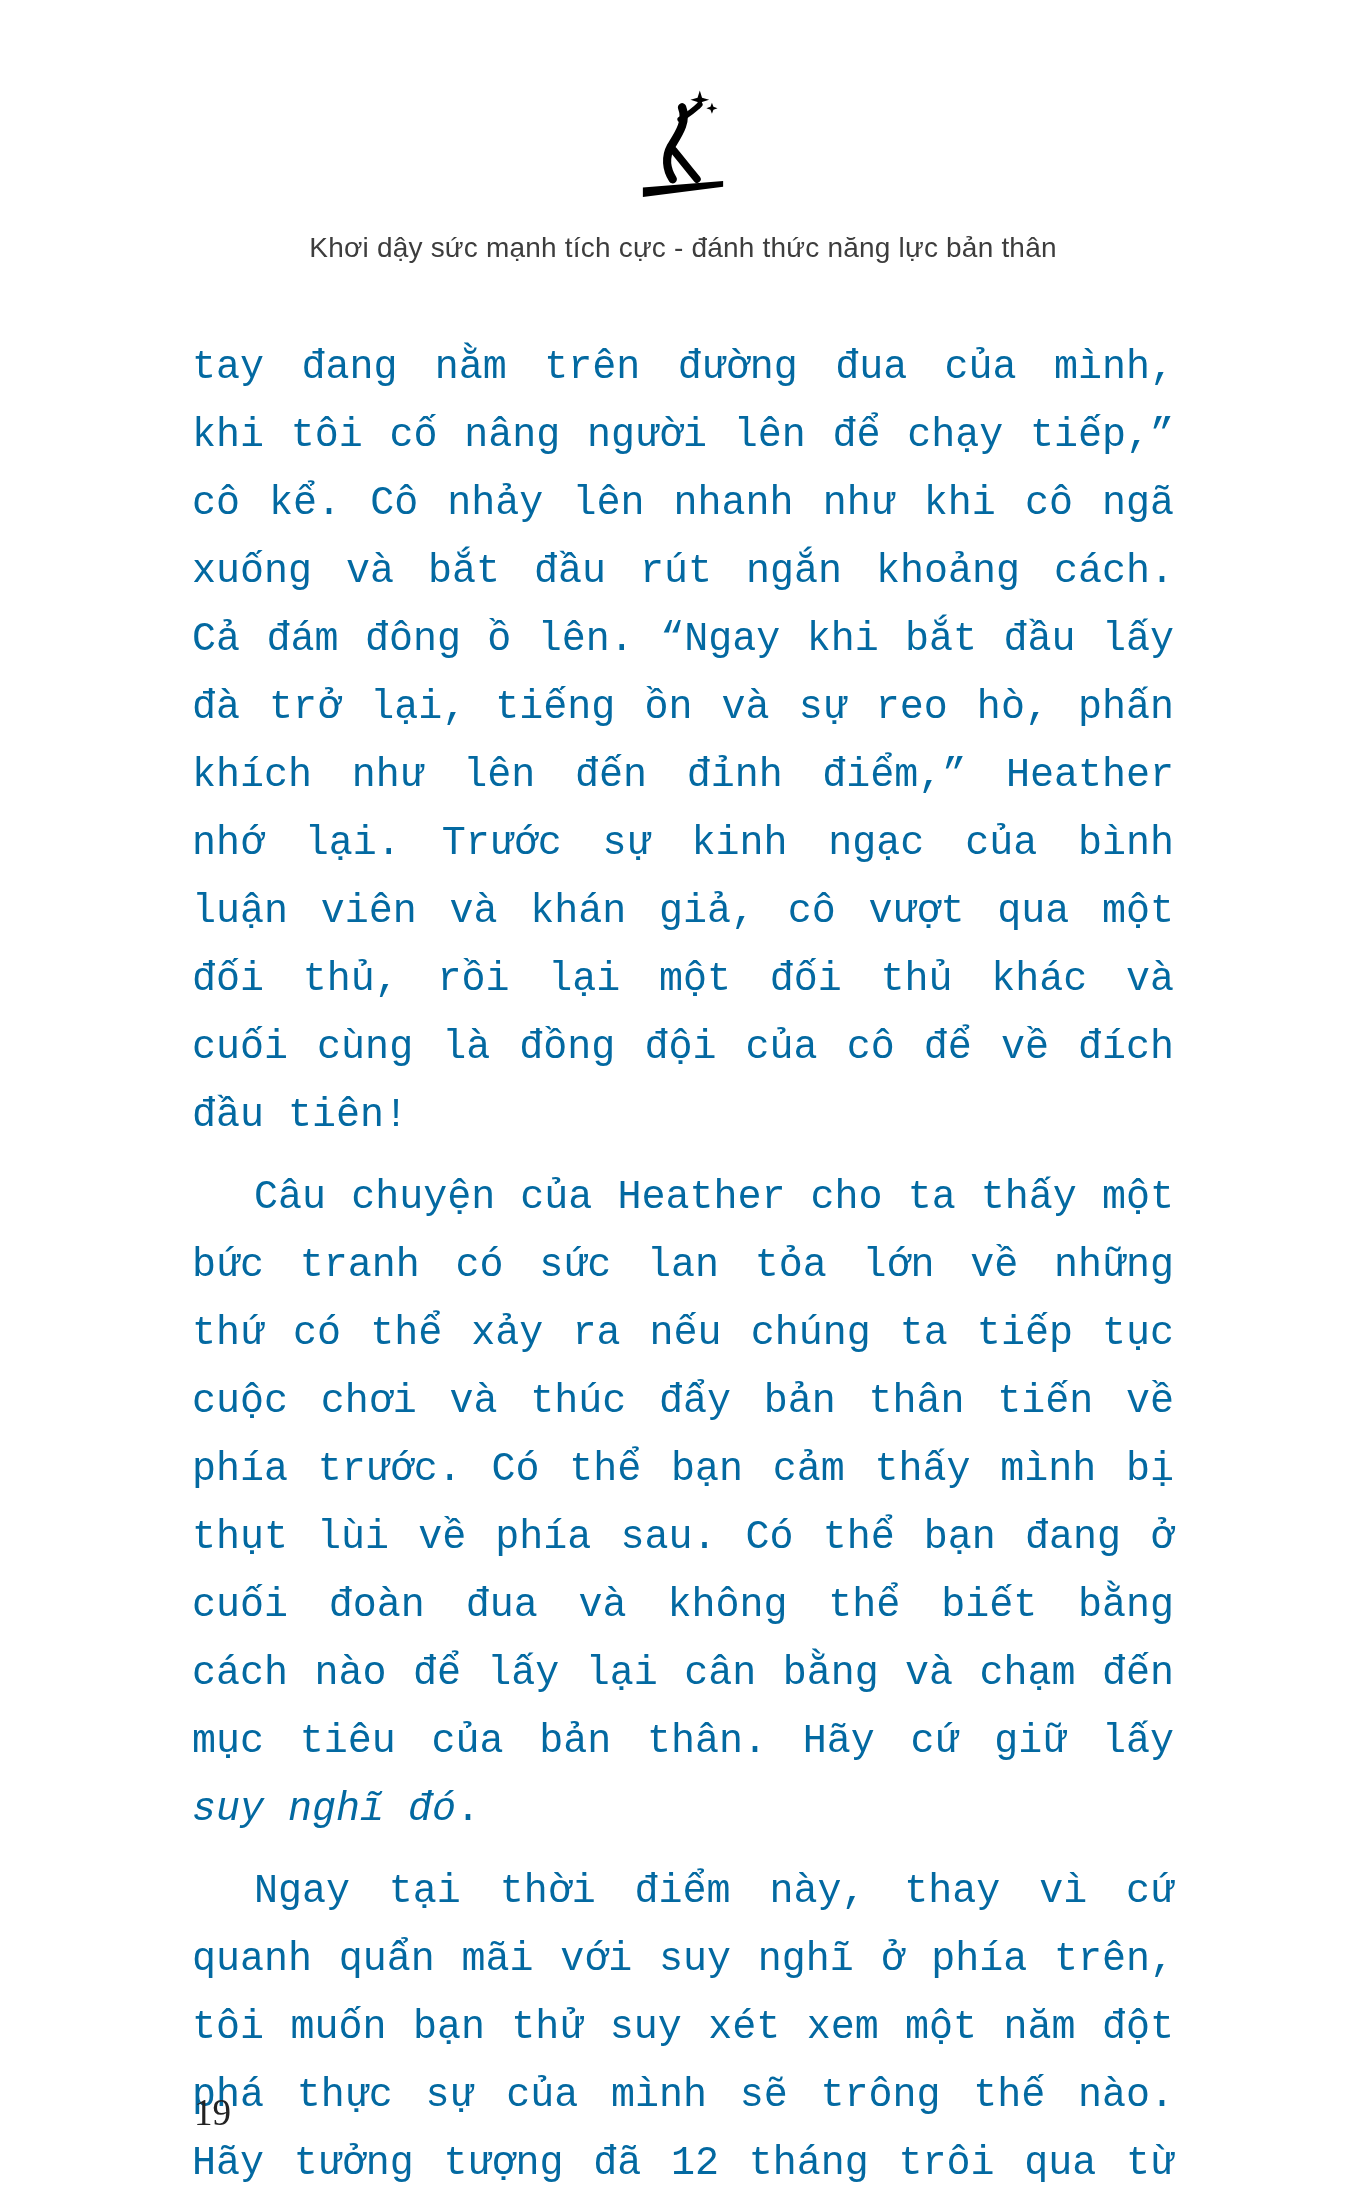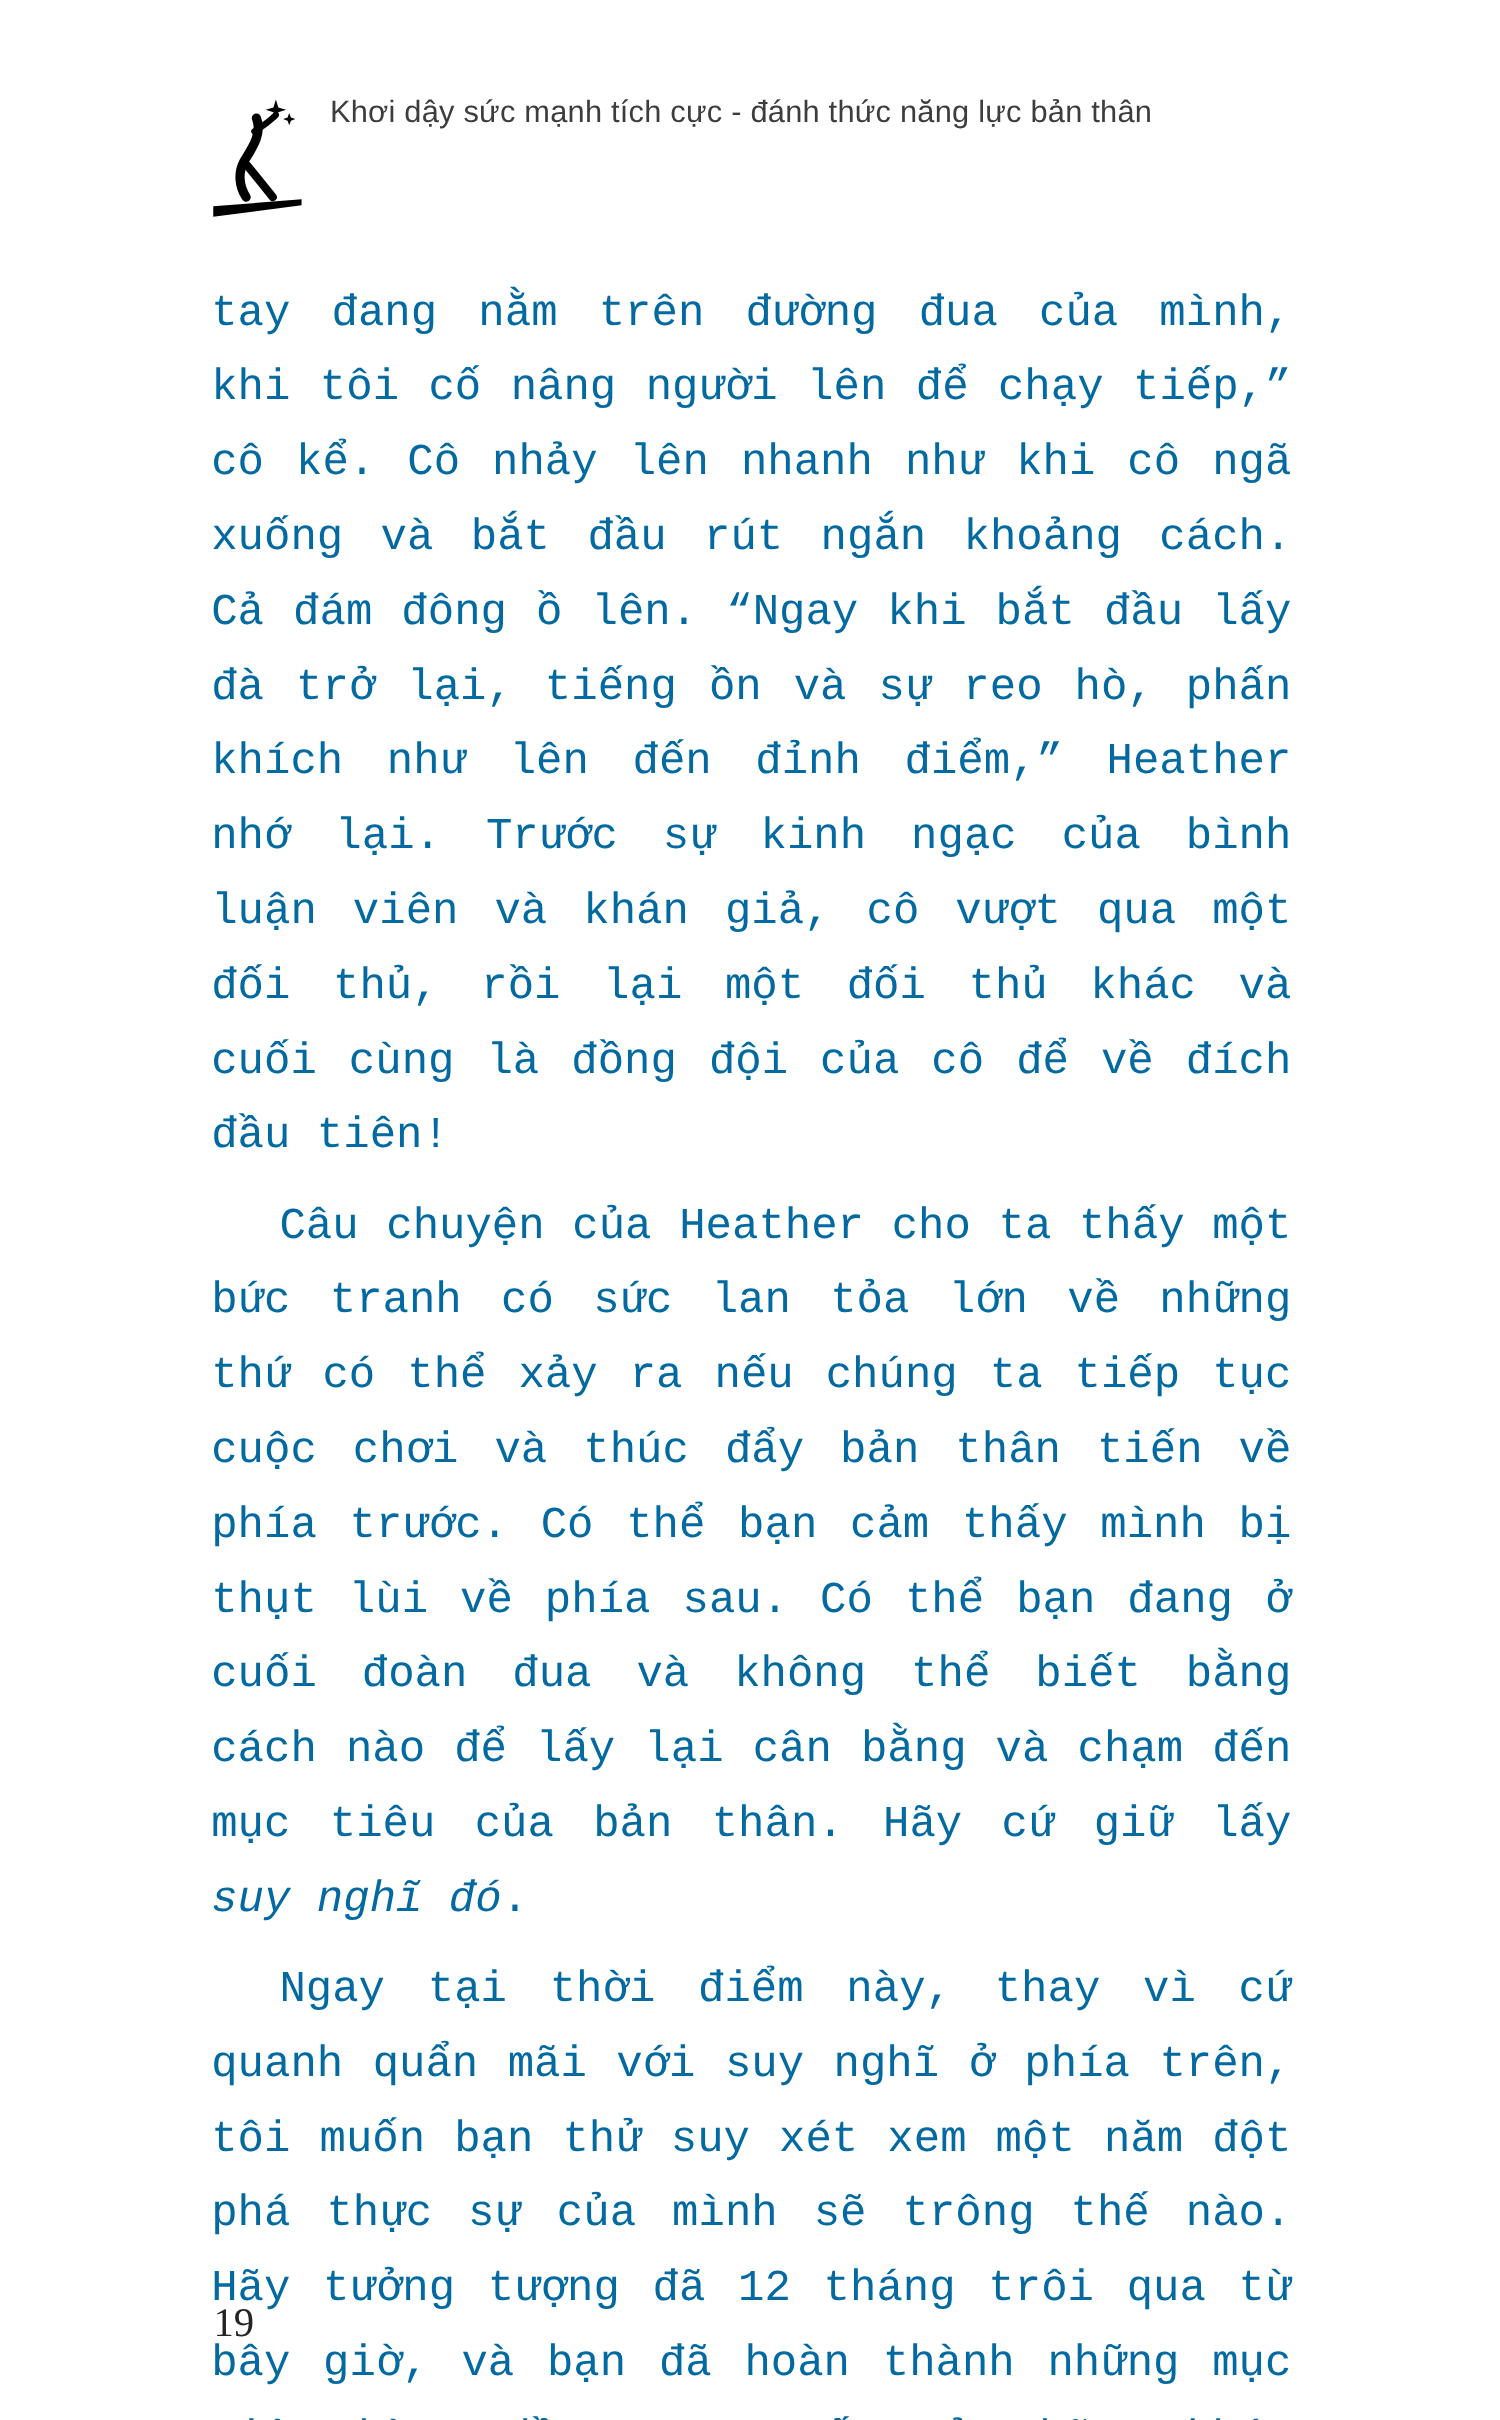--- a/index.html
+++ b/index.html
@@ -13,22 +13,23 @@
   .page {
     position: relative;
     width: 1364px;
     height: 2200px;
     background: #ffffff;
     padding: 86px 190px 0 192px;
     overflow: hidden;
   }
   .header {
     display: flex;
-    align-items: flex-start;
+    align-items: center;
     gap: 24px;
+    flex-direction: column;
   }
   .logo {
     width: 84px;
     height: 122px;
     flex: 0 0 auto;
   }
   .logo svg { width: 100%; height: 100%; display: block; }
   .header-title {
     font-family: "Liberation Sans", "DejaVu Sans", sans-serif;
     font-size: 28px;

